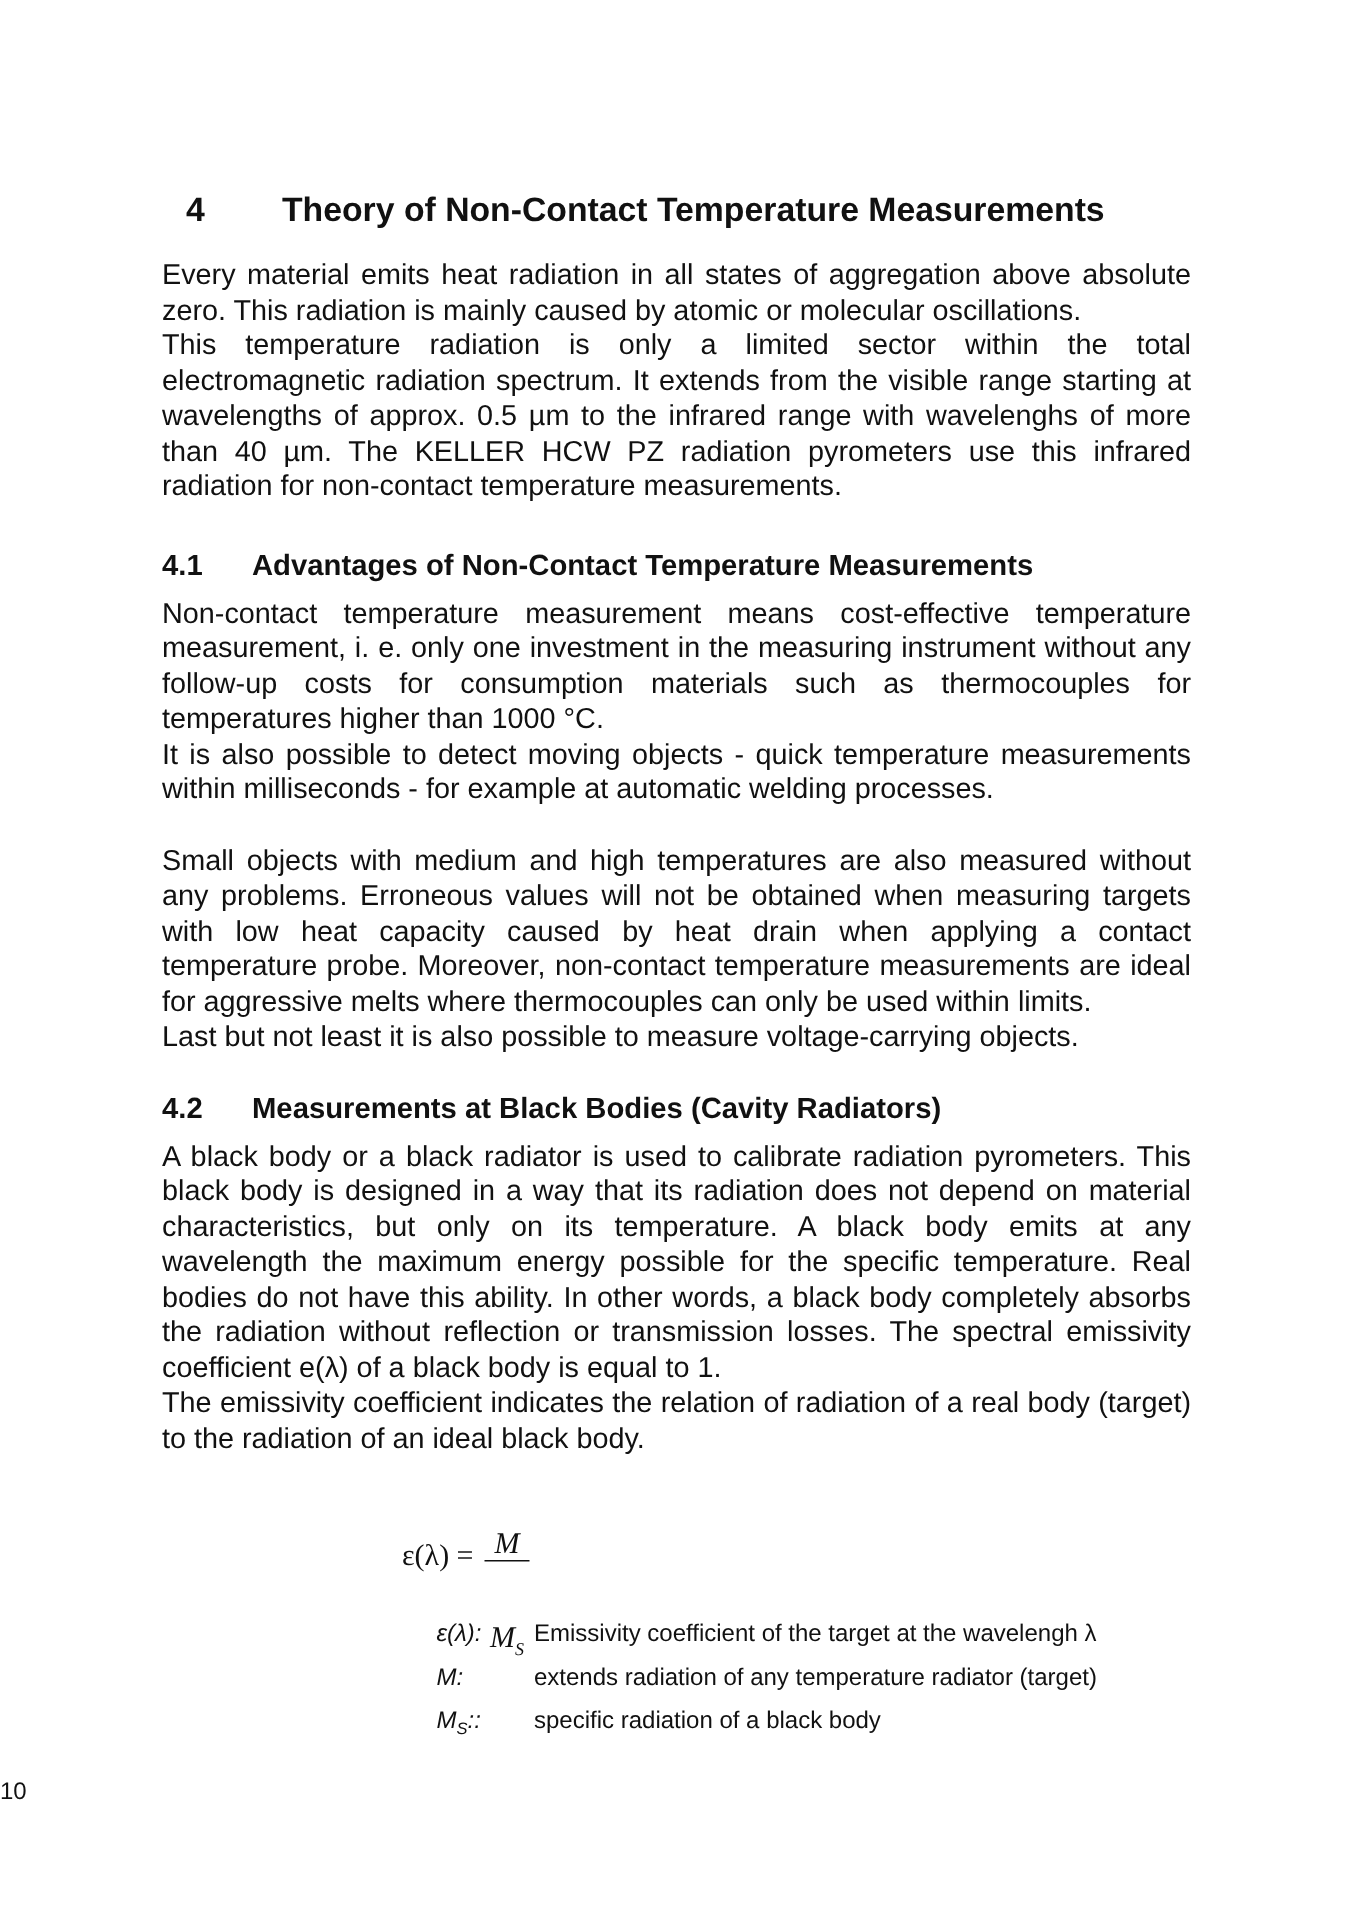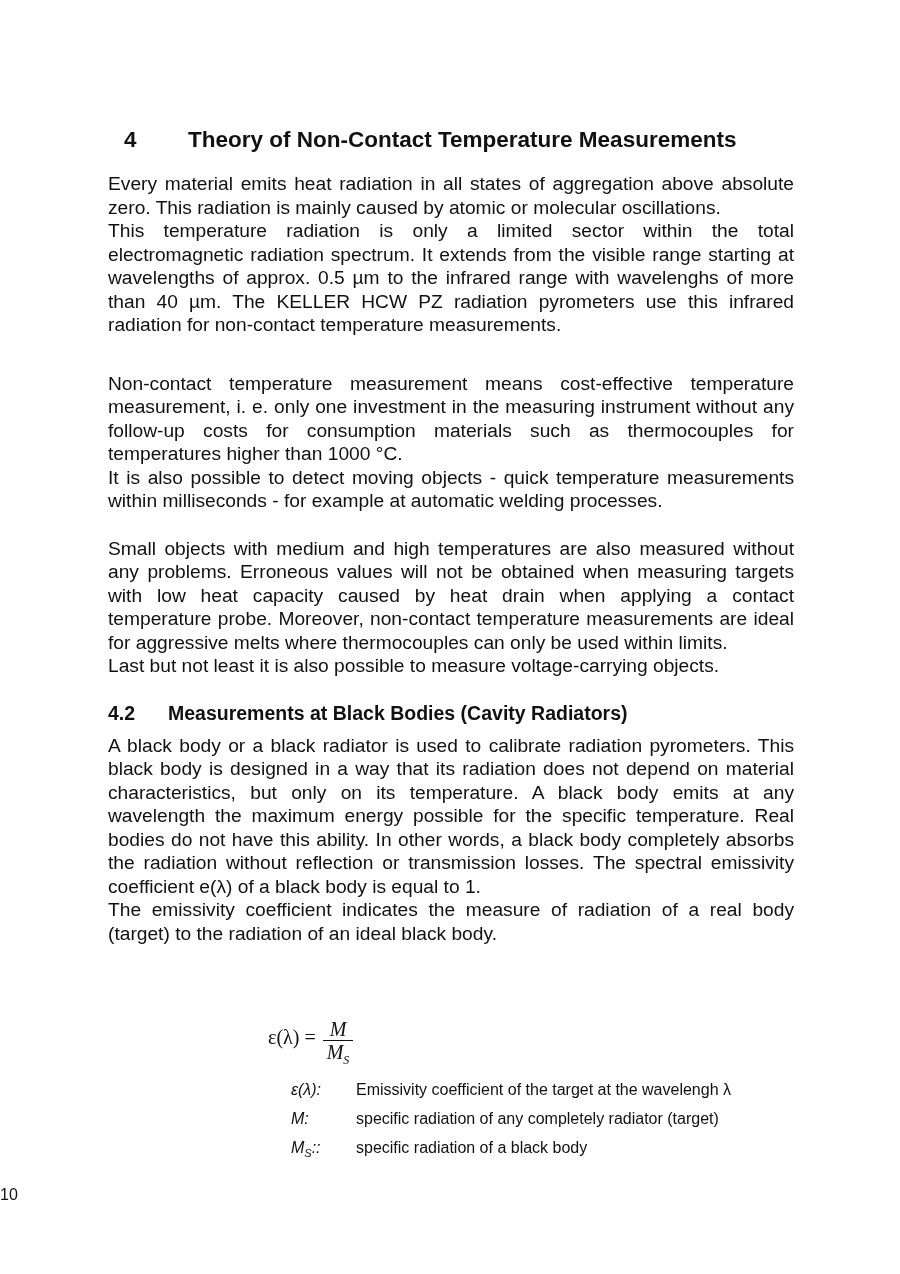--- a/index.html
+++ b/index.html
@@ -10,65 +10,66 @@
   .h1 .num { display: inline-block; width: 64px; }
   .h2 { font-size: 19.5px; margin: 0; line-height: 26px; white-space: nowrap; }
   .h2 .num { display: inline-block; width: 60px; }
   p { margin: 0; font-size: 19.2px; line-height: 23.5px; text-align: justify; }
   .gap { height: 22px; }
   .formula { position: absolute; left: 268px; top: 1018px; font-family: "Liberation Serif", serif; font-size: 20px; }
   .formula .lhs { position: absolute; left: 0; top: 8px; white-space: nowrap; }
   .formula .frac { position: absolute; left: 55px; top: 0; width: 30px; text-align: center; }
   .frac .numr { font-style: italic; height: 22px; }
   .frac .bar { border-top: 1px solid #111; width: 30px; }
-  .frac .den { font-style: italic; }
+  .frac .den { font-style: italic; margin-top: 40px; }
   .frac .den sub { font-size: 12px; }
   .defs { position: absolute; left: 256px; top: 1075px; font-size: 16px; }
   .defrow { height: 29px; line-height: 29px; white-space: nowrap; margin-left: 35px; }
   .defrow .sym { display: inline-block; width: 65px; font-style: italic; }
   .defrow .sym sub { font-size: 11px; }
   .pagenum { position: absolute; top: 1186px; left: 0; width: 900px; text-align: left; font-size: 16px; }
 </style>
 </head>
 <body>
 
 <div class="page">
   <h1 class="h1"><span class="num">4</span><span>Theory of Non-Contact Temperature Measurements</span></h1>
   <p>Every material emits heat radiation in all states of aggregation above absolute zero. This radiation is mainly caused by atomic or molecular oscillations.</p>
   <p>This temperature radiation is only a limited sector within the total electromagnetic radiation spectrum. It extends from the visible range starting at wavelengths of approx. 0.5 µm to the infrared range with wavelenghs of more than 40 µm. The KELLER HCW PZ radiation pyrometers use this infrared radiation for non-contact temperature measurements.</p>
   <div class="gap" style="height:27px"></div>
 
+  <h2 class="h2"><span class="num">4.1</span><span>Advantages of Non-Contact Temperature Measurements</span></h2>
   <div style="height:8px"></div>
   <p>Non-contact temperature measurement means cost-effective temperature measurement, i. e. only one investment in the measuring instrument without any follow-up costs for consumption materials such as thermocouples for temperatures higher than 1000 °C.</p>
   <p>It is also possible to detect moving objects - quick temperature measurements within milliseconds - for example at automatic welding processes.</p>
   <div class="gap" style="height:24px"></div>
   <p>Small objects with medium and high temperatures are also measured without any problems. Erroneous values will not be obtained when measuring targets with low heat capacity caused by heat drain when applying a contact temperature probe. Moreover, non-contact temperature measurements are ideal for aggressive melts where thermocouples can only be used within limits.</p>
   <p>Last but not least it is also possible to measure voltage-carrying objects.</p>
   <div class="gap" style="height:22px"></div>
 
   <h2 class="h2"><span class="num">4.2</span><span>Measurements at Black Bodies (Cavity Radiators)</span></h2>
   <div style="height:8px"></div>
   <p>A black body or a black radiator is used to calibrate radiation pyrometers. This black body is designed in a way that its radiation does not depend on material characteristics, but only on its temperature. A black body emits at any wavelength the maximum energy possible for the specific temperature. Real bodies do not have this ability. In other words, a black body completely absorbs the radiation without reflection or transmission losses. The spectral emissivity coefficient e(λ) of a black body is equal to 1.</p>
-  <p>The emissivity coefficient indicates the measure of radiation of a real body (target) to the radiation of an ideal black body.</p>
+  <p>The emissivity coefficient indicates the relation of radiation of a real body (target) to the radiation of an ideal black body.</p>
 </div>
 
 <div class="formula">
   <span class="lhs">ε(λ) =</span>
   <div class="frac">
     <div class="numr">M</div>
     <div class="bar"></div>
     <div class="den"><span>M</span><sub>S</sub></div>
   </div>
 </div>
 
 <div class="defs">
   <div class="defrow">
     <span class="sym"><span>ε(λ):</span></span><span>Emissivity coefficient of the target at the wavelengh λ</span>
   </div>
   <div class="defrow">
-    <span class="sym"><span>M:</span></span><span>specific radiation of any completely radiator (target)</span>
+    <span class="sym"><span>M:</span></span><span>extends radiation of any temperature radiator (target)</span>
   </div>
   <div class="defrow">
     <span class="sym"><span>M</span><sub>S</sub><span>::</span></span><span>specific radiation of a black body</span>
   </div>
 </div>
 
 <div class="pagenum">10</div>
 
 </body></html>

